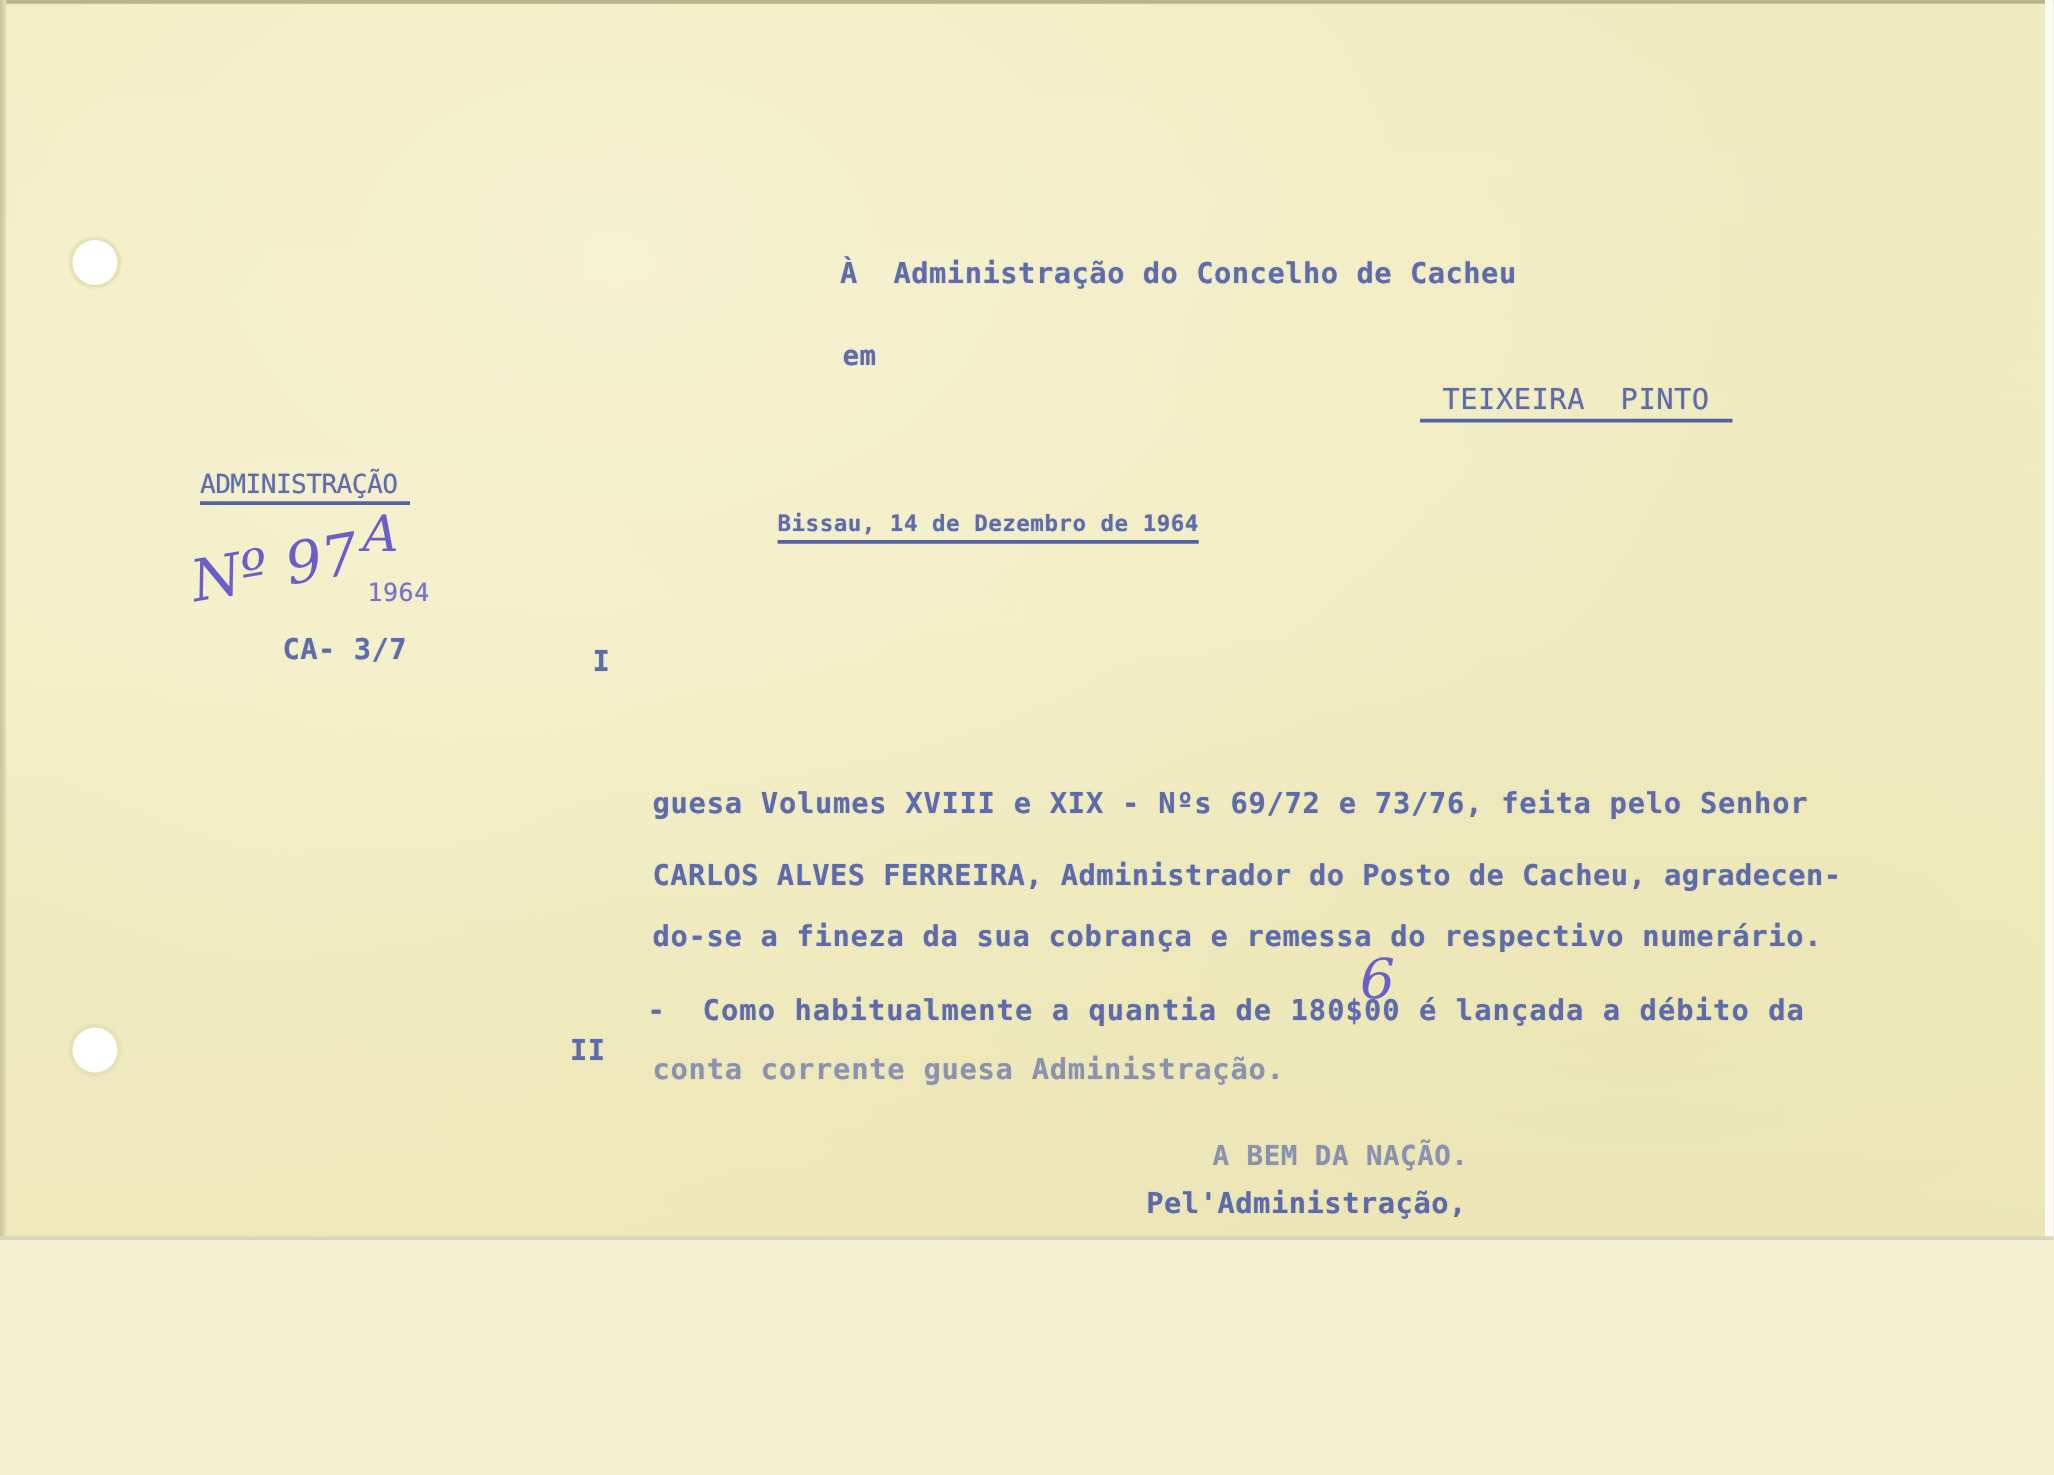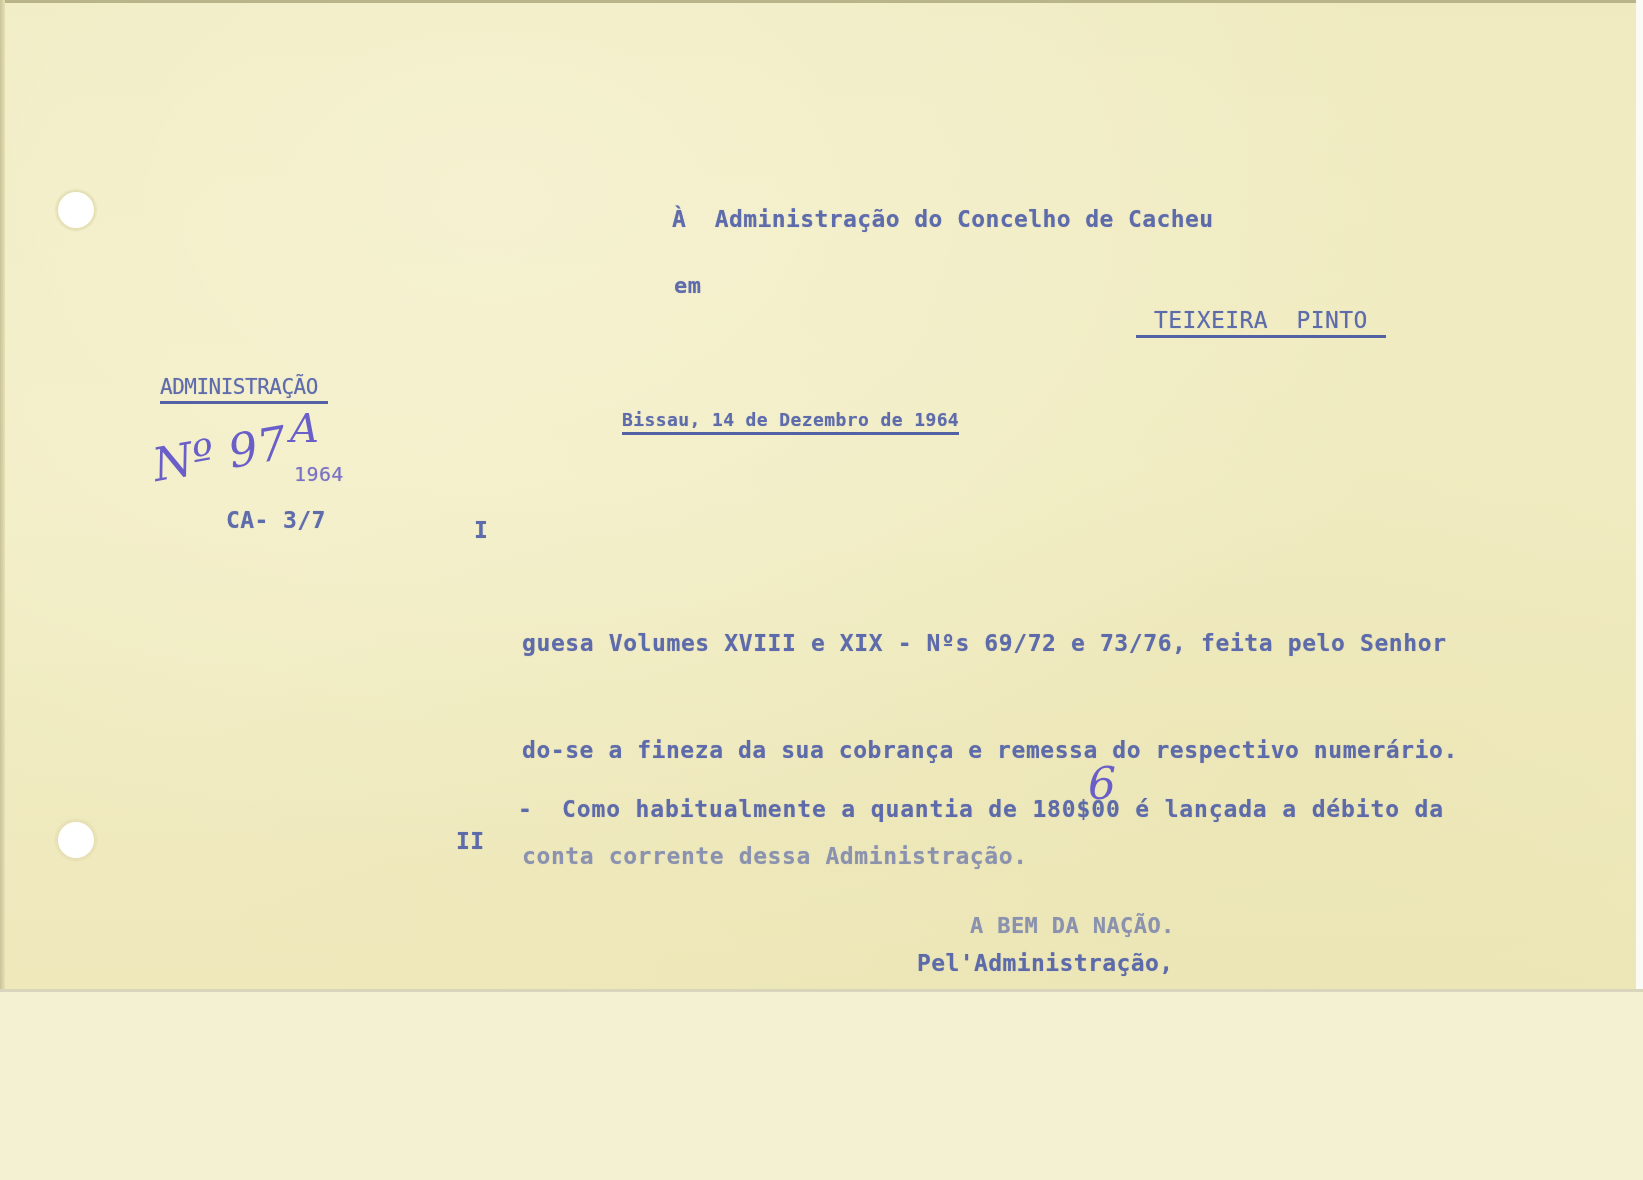--- a/index.html
+++ b/index.html
@@ -87,25 +87,26 @@
   <div class="typed underlined" style="left:160px; top:375px; font-size:21px; font-weight:normal; letter-spacing:-0.5px; padding-right:10px;">ADMINISTRAÇÃO</div>
   <div class="handwritten" style="left:158px; top:438px; font-size:46px; transform:rotate(-10deg); transform-origin:left bottom;">Nº 97</div>
   <div class="handwritten" style="left:290px; top:405px; font-size:40px;">A</div>
   <div class="typed" style="left:294px; top:462px; font-size:20px; color:#6a5fc8; font-weight:normal;">1964</div>
   <div class="typed" style="left:226px; top:507px; font-size:23px;">CA- 3/7</div>
 
   <div class="typed underlined" style="left:622px; top:383px; font-size:18px;margin-top:26px;">Bissau, 14 de Dezembro de 1964</div>
 
   <div class="typed" style="left:474px; top:517px;">I</div>
   <div class="typed" style="left:522px; top:630px; letter-spacing:0.6px;">guesa Volumes XVIII e XIX - Nºs 69/72 e 73/76, feita pelo Senhor</div>
+  <div class="typed" style="left:522px; top:688px; letter-spacing:0.35px;">CARLOS ALVES FERREIRA, Administrador do Posto de Cacheu, agradecen-</div>
   <div class="typed" style="left:522px; top:737px; letter-spacing:0.55px;">do-se a fineza da sua cobrança e remessa do respectivo numerário.</div>
 
   <div class="typed" style="left:456px; top:796px;margin-top:32px;">II</div>
   <div class="typed" style="left:518px; top:796px; letter-spacing:0.85px;">-  Como habitualmente a quantia de 180$00 é lançada a débito da</div>
-  <div class="typed faded" style="left:522px; top:843px; letter-spacing:0.6px;">conta corrente dessa Administração.</div>
+  <div class="typed faded" style="left:522px; top:843px; letter-spacing:0.6px;">conta corrente guesa Administração.</div>
   <div class="handwritten" style="left:1088px; top:758px; font-size:44px;">6</div>
 
   <div class="typed faded" style="left:970px; top:913px; font-size:22px; font-weight:bold;">A BEM DA NAÇÃO.</div>
   <div class="typed" style="left:917px; top:950px; font-size:23px;">Pel'Administração,</div>
 
   <svg class="sig-svg" width="300" height="100" viewBox="0 0 300 100" style="left:920px; top:990px;">
     <path d="M 102 12 L 98 50 Q 96 74 76 80 Q 40 86 10 72 Q 4 66 30 62 Q 120 56 220 52 Q 250 50 230 44" fill="none" stroke="#5a4fc0" stroke-width="3" stroke-linecap="round"></path>
     <path d="M 84 16 Q 100 8 122 10" fill="none" stroke="#5a4fc0" stroke-width="3" stroke-linecap="round"></path>
     <path d="M 106 56 Q 112 30 120 46 Q 126 30 134 44 Q 140 32 148 44 Q 156 30 164 42 Q 170 30 178 40 Q 186 4 196 8 Q 198 30 186 44 Q 206 40 240 34" fill="none" stroke="#5a4fc0" stroke-width="3" stroke-linecap="round"></path>
     <path d="M 110 66 Q 170 58 240 48" fill="none" stroke="#5a4fc0" stroke-width="3" stroke-linecap="round"></path>

